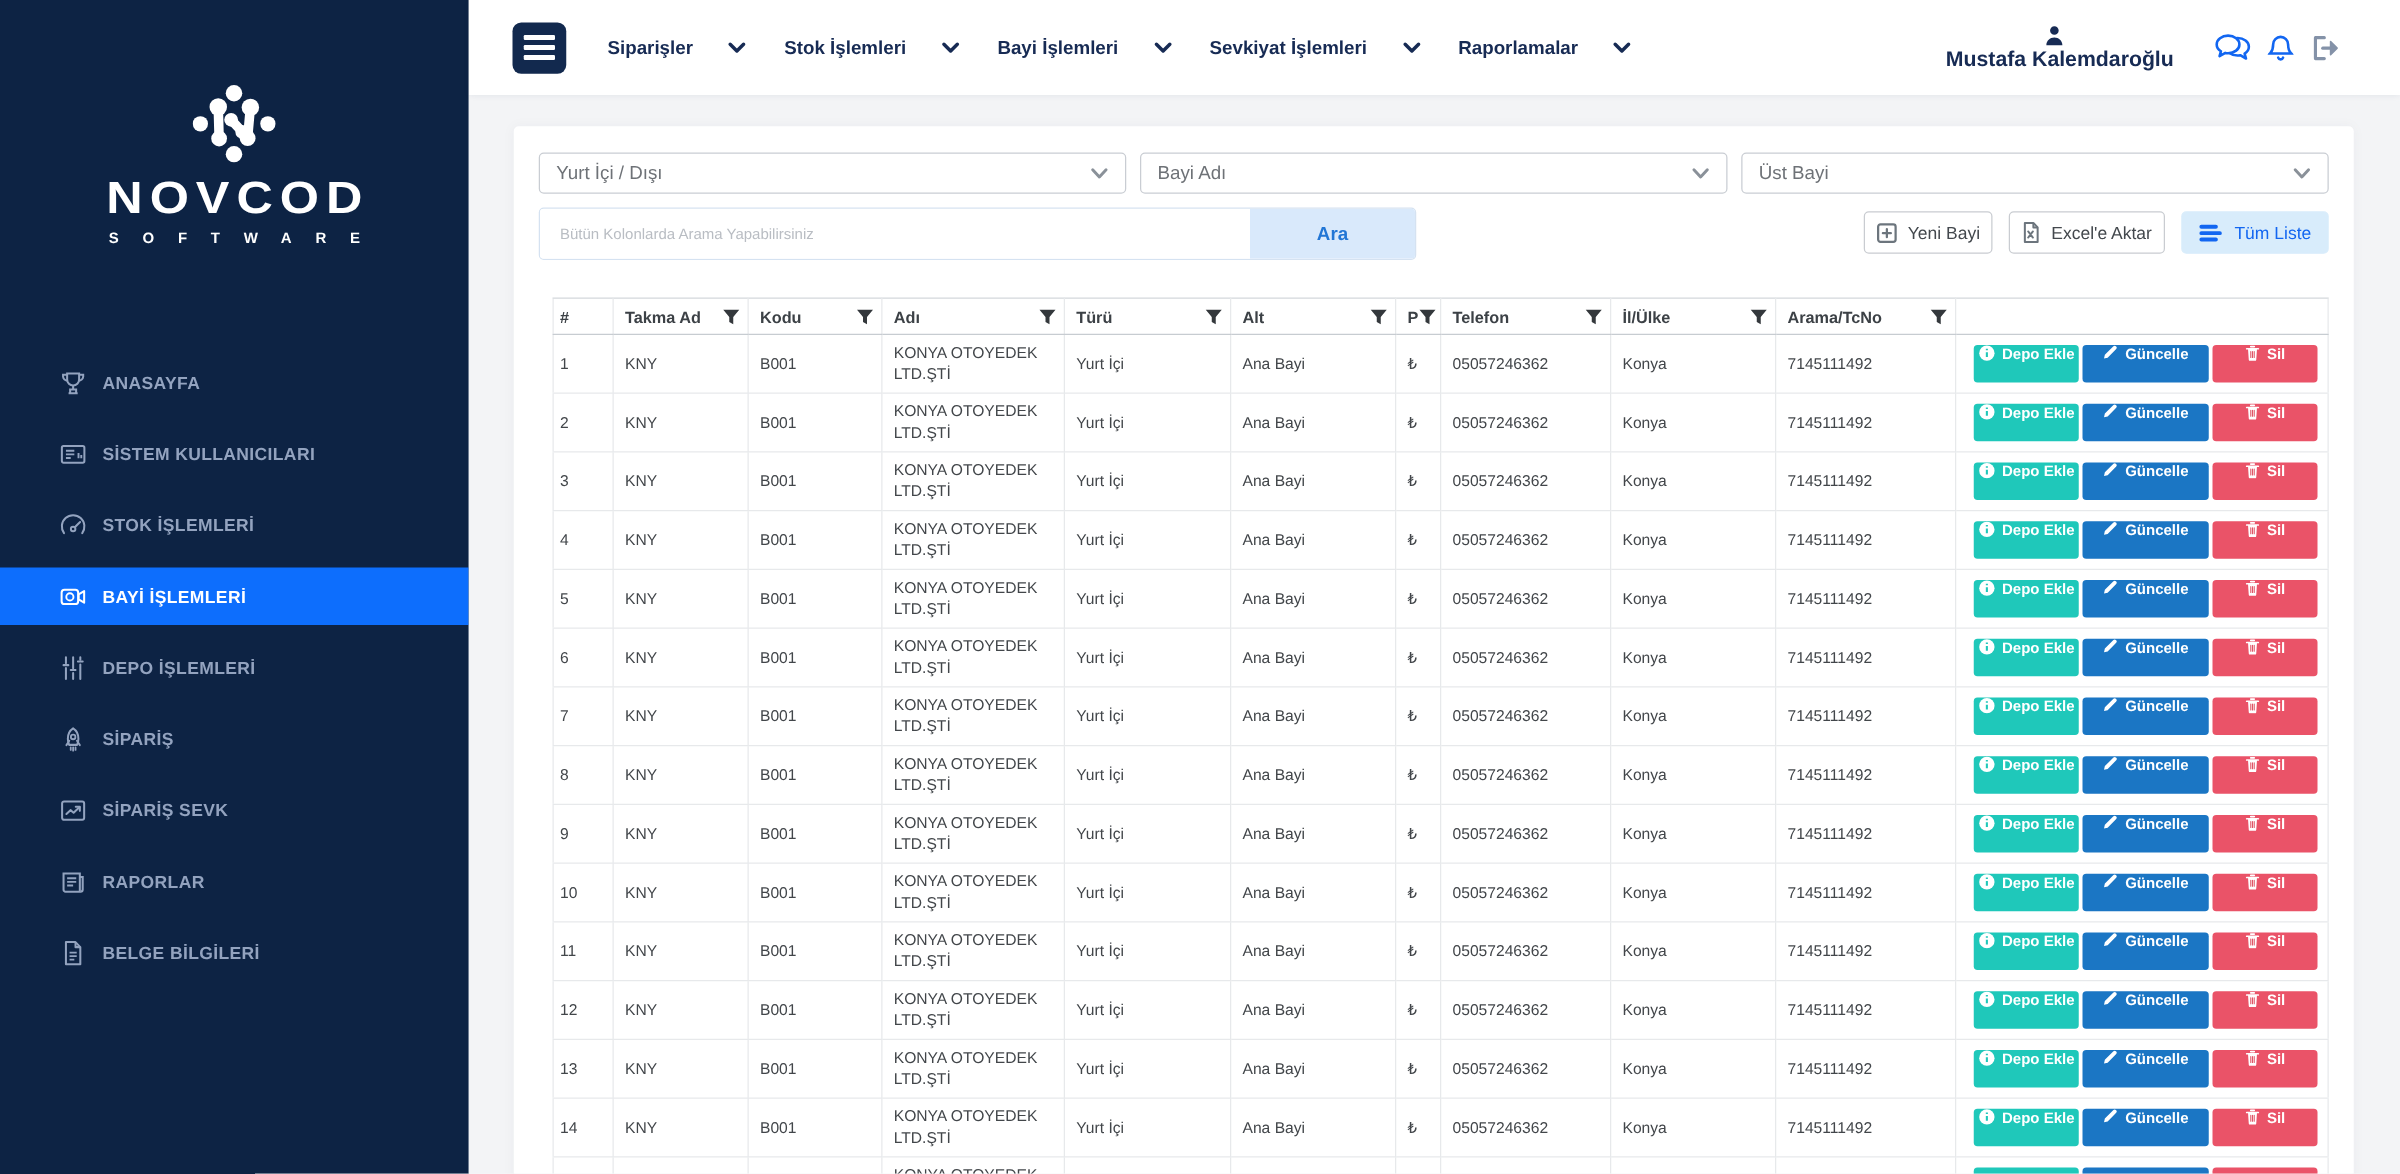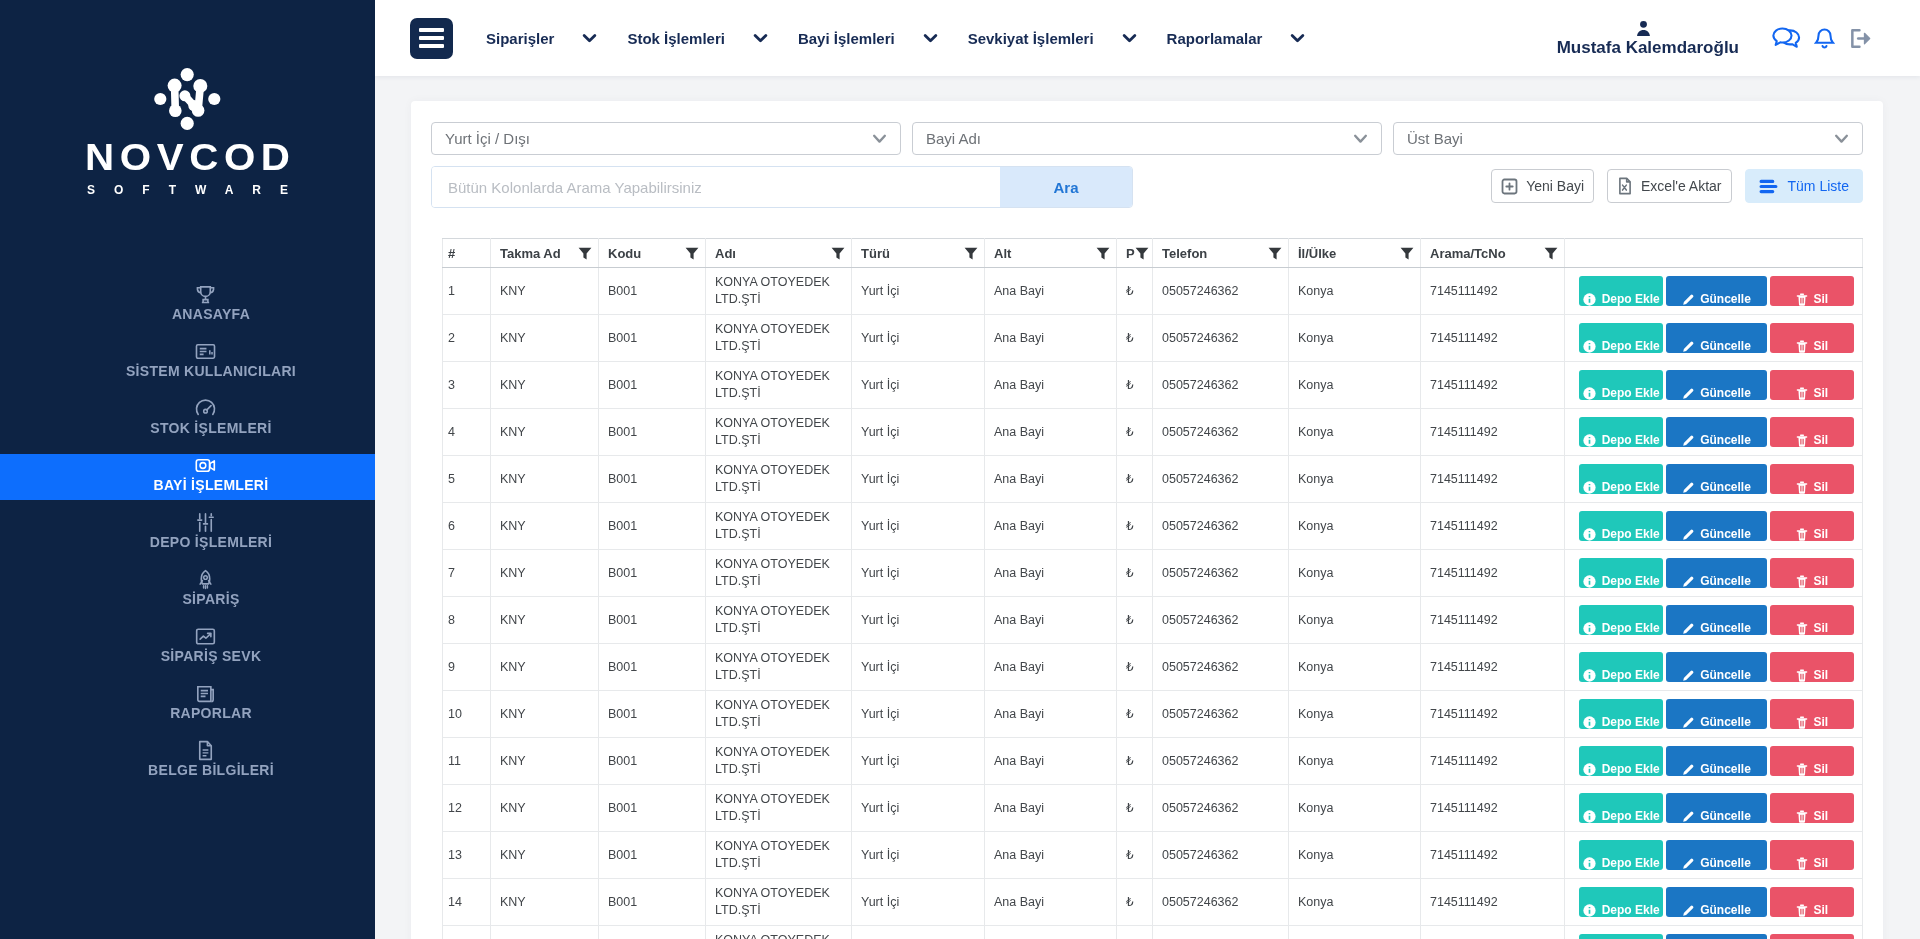--- a/index.html
+++ b/index.html
@@ -9,21 +9,21 @@
   .app { display:flex; width:1920px; height:939px; }
 
   
   .sidebar { width:375px; min-width:375px; height:939px; background:#0d2344; overflow:hidden; }
   .logo { text-align:center; padding-top:68px; cursor:pointer; }
   .logo-dots { display:block; margin:0 auto; }
   .logo-title { color:#fff; font-size:36px; font-weight:bold; letter-spacing:5px; margin-top:7px; text-indent:5px; transform:scaleX(1.12); }
   .logo-sub { color:#fff; font-size:12px; font-weight:bold; letter-spacing:19px; margin-top:4px; text-indent:19px; }
   .nav { margin-top:86px; }
   .nav-item { height:46px; display:flex; align-items:center; padding-left:47px; color:#93a3bf;
-              font-size:14px; font-weight:bold; letter-spacing:0.3px; margin-bottom:11px; cursor:pointer;flex-direction:column; }
+              font-size:14px; font-weight:bold; letter-spacing:0.3px; margin-bottom:11px; cursor:pointer; }
   .nav-item .nav-icon { width:23px; height:23px; margin-right:12px; display:flex; align-items:center; justify-content:center; }
   .nav-item .nav-icon svg { width:23px; height:23px; }
   .nav-item.active { background:#0d6efd; color:#fff; }
 
   
   .main { flex:1; display:flex; flex-direction:column; height:939px; }
   .topbar { height:76px; min-height:76px; background:#fff; display:flex; align-items:center; padding:0 48px 0 35px;
             box-shadow:0 1px 5px rgba(20,40,80,.08); position:relative; z-index:3; }
   .hamburger { width:43px; height:41px; background:#12294e; border:none; border-radius:7px; cursor:pointer;
                display:flex; flex-direction:column; align-items:center; justify-content:center; gap:3.5px; margin-right:33px; }
@@ -43,21 +43,21 @@
   .content { flex:1; background:#f3f4f6; padding:25px 37px 0 36px; overflow:hidden; }
   .card { background:#fff; border-radius:4px; box-shadow:0 0 10px rgba(20,40,80,.04); padding:21px 20px 0 20px; height:900px; }
 
   .filter-row { display:flex; gap:11px; }
   .f-select { flex:1; height:33px; border:1px solid #c9cdd3; border-radius:4px; background:#fff; display:flex;
               align-items:center; padding:0 13px; color:#6e7277; font-size:15px; cursor:pointer; }
   .f-select .chev { margin-left:auto; display:flex; }
 
   .second-row { display:flex; align-items:flex-start; margin-top:11px; }
   .search-group { width:702px; height:42px; display:flex; border:1px solid #d5e2f1; border-radius:4px; overflow:hidden; background:#fff; }
-  .search-group input { flex:1; border:none; outline:none; padding:0 16px; font-size:15px; color:#555;
+  .search-group input { flex:1; border:none; outline:none; padding:0 16px; font-size:12px; color:#555;
                         font-family:"Liberation Sans", sans-serif; }
   .search-group input::placeholder { color:#b9bdc3; }
   .ara-btn { width:132px; border:none; background:#d9e9fb; color:#2276d5; font-size:15px; font-weight:bold;
              cursor:pointer; font-family:"Liberation Sans", sans-serif; }
   .action-btns { margin-left:auto; display:flex; gap:13px; margin-top:3px; }
   .a-btn { height:34px; display:flex; align-items:center; gap:8px; padding:0 9px; border-radius:4px;
            font-size:14px; cursor:pointer; border:1px solid #c9ccd1; background:#fff; color:#43484d;
            font-family:"Liberation Sans", sans-serif; }
   .a-btn.lightblue { padding:0 13px; gap:10px; }
   .a-btn .a-ic { display:flex; }
@@ -71,21 +71,21 @@
   .grid th:first-child { padding-left:5px; }
   .grid th:last-child, .grid td:last-child { border-right:none; }
   .grid th .th-inner { display:flex; align-items:center; }
   .grid th .funnel { margin-left:auto; display:flex; cursor:pointer; }
   .grid td { height:47px; border-bottom:1px solid #e7e9eb; border-right:1px solid #e7e9eb; font-size:12.5px;
              color:#42464a; padding:0 8px 0 9px; line-height:1.35; }
   .grid td.c-num { padding-left:5px; }
   .grid td.c-p { font-family:"DejaVu Sans", sans-serif; font-size:12px; }
   .row-actions { display:flex; gap:3px; padding-left:5px; }
   .rb { height:30px; border:none; border-radius:3px; color:#fff; font-size:12px; font-weight:bold; cursor:pointer;
-        display:flex; align-items:flex-end; justify-content:center; gap:6px; font-family:"Liberation Sans", sans-serif; }
+        display:flex; align-items:flex-start; justify-content:center; gap:6px; font-family:"Liberation Sans", sans-serif; }
   .rb .rb-ic { display:flex; }
   .rb-depo { width:89px; background:#1fc8ba; }
   .rb-guncelle { width:106px; background:#1b76c4; }
   .rb-sil { width:89px; background:#ea5368; }
 </style>
 </head>
 <body>
 
 <div class="app">
 

